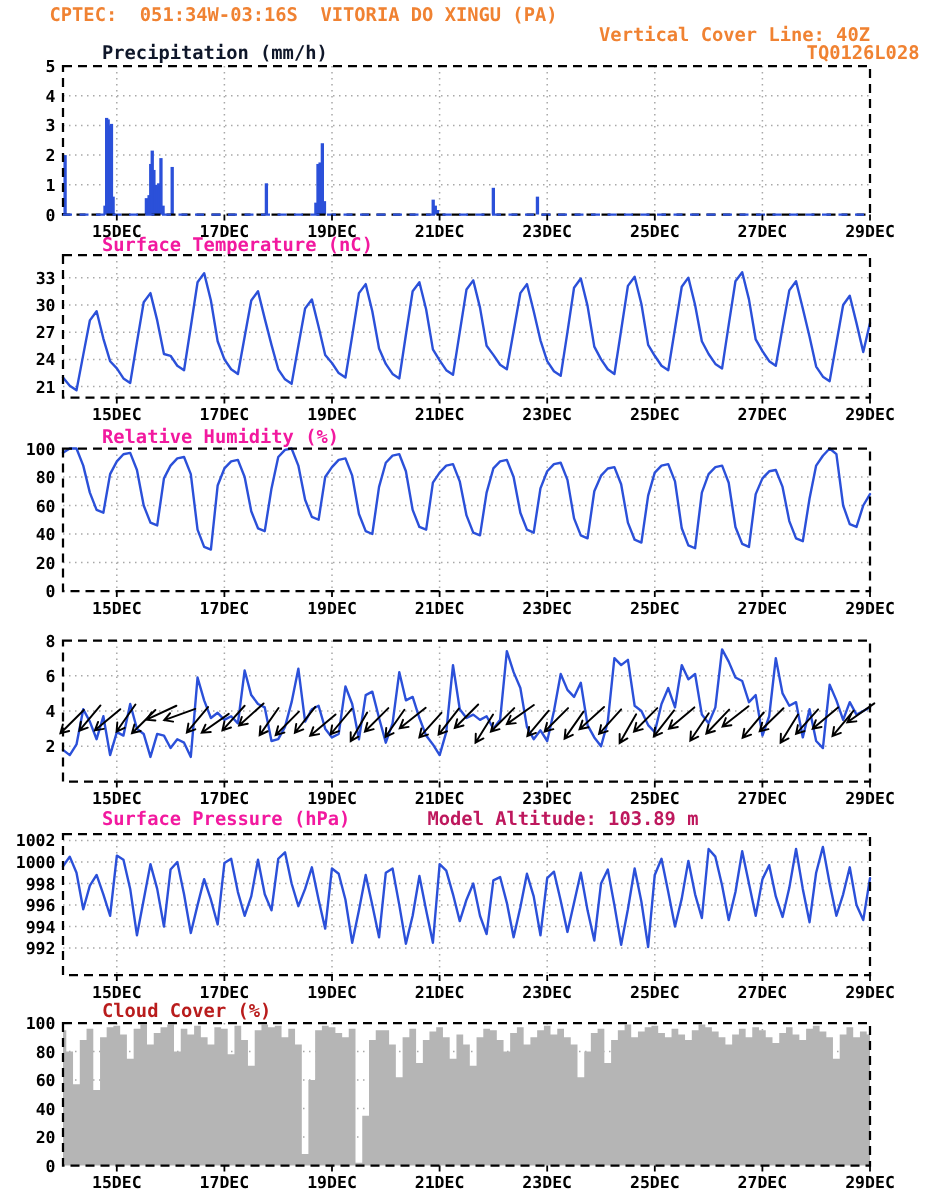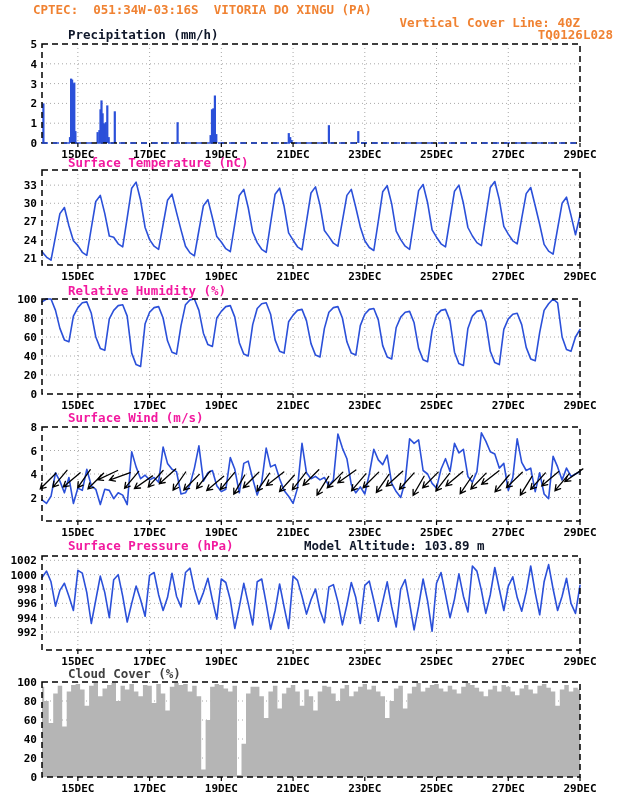--- a/index.html
+++ b/index.html
@@ -21,24 +21,23 @@
 
 <div id="page">
 
   <div class="hdr" style="left: 33px; top: 2px; color: rgb(240, 130, 50);"><span>CPTEC:</span>&nbsp;&nbsp;<span>051:34W-03:16S</span>&nbsp;&nbsp;<span>VITORIA DO XINGU (PA)</span></div>
   <div class="hdr" style="right: 38px; top: 15px; color: rgb(240, 130, 50);">Vertical Cover Line: 40Z</div>
   <div class="hdr" style="right: 5px; top: 27px; color: rgb(240, 130, 50);">TQ0126L028</div>
 
   <div class="panel-title" style="left: 68px; top: 27px; color: #0f172a;">Precipitation (mm/h)</div>
   <div class="panel-title" style="left: 68px; top: 155px; color: rgb(242, 25, 159);">Surface Temperature (nC)</div>
   <div class="panel-title" style="left: 68px; top: 283px; color: rgb(242, 25, 159);">Relative Humidity (%)</div>
-  <div class="panel-title" style="left: 68px; top: 410px; color: rgb(242, 25, 159);">Surface Wind (m/s)</div>
   <div class="panel-title" style="left: 68px; top: 538px; color: rgb(242, 25, 159);">Surface Pressure (hPa)</div>
-  <div class="panel-title" style="left: 304px; top: 538px; color: #0f172a;">Model Altitude: 103.89 m</div>
-  <div class="panel-title" style="left: 68px; top: 666px; color: #404040;">Cloud Cover (%)</div>
+  <div class="panel-title" style="left: 285px; top: 538px; color: #be185d;">Model Altitude: 103.89 m</div>
+  <div class="panel-title" style="left: 68px; top: 666px; color: #b91c1c;">Cloud Cover (%)</div>
 
   <svg id="plot-canvas" width="618" height="800" viewBox="0 0 618 800">
       <line x1="77.86666666666667" y1="44" x2="77.86666666666667" y2="143" class="grid"></line>
       <line x1="149.60000000000002" y1="44" x2="149.60000000000002" y2="143" class="grid"></line>
       <line x1="221.33333333333331" y1="44" x2="221.33333333333331" y2="143" class="grid"></line>
       <line x1="293.06666666666666" y1="44" x2="293.06666666666666" y2="143" class="grid"></line>
       <line x1="364.8" y1="44" x2="364.8" y2="143" class="grid"></line>
       <line x1="436.5333333333333" y1="44" x2="436.5333333333333" y2="143" class="grid"></line>
       <line x1="508.2666666666667" y1="44" x2="508.2666666666667" y2="143" class="grid"></line>
       <line x1="42" y1="123.2" x2="580" y2="123.2" class="grid"></line>

